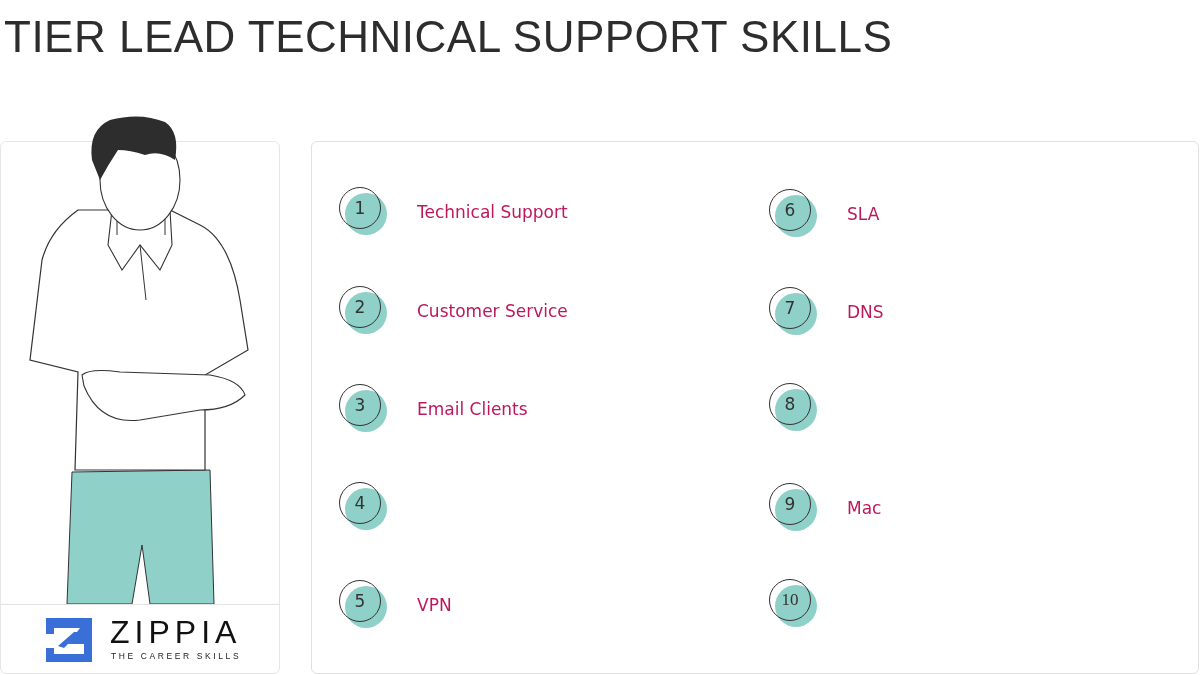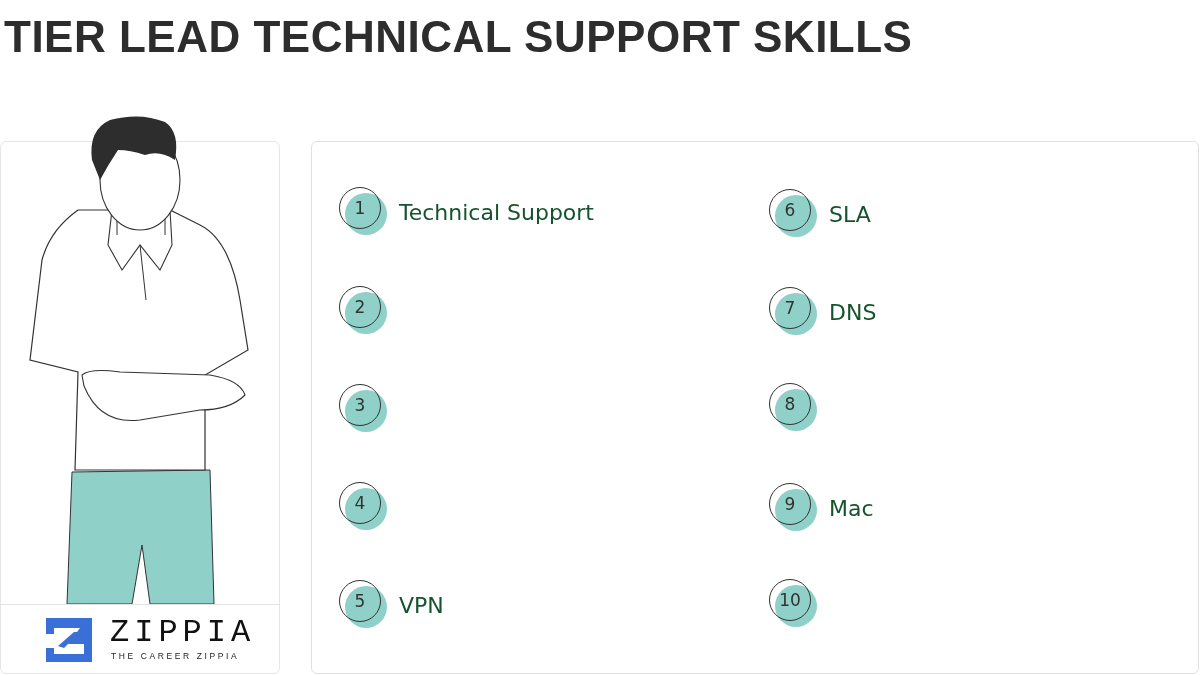--- a/index.html
+++ b/index.html
@@ -1,29 +1,29 @@
 <!DOCTYPE html>
 <html><head>
 <meta charset="utf-8">
 <style>
   html, body { margin:0; padding:0; }
   body { width:1200px; height:675px; background:#ffffff; position:relative; overflow:hidden; font-family:"DejaVu Sans", sans-serif; color:#333; }
-  .title { position:absolute; left:4px; top:12px; font-family:"Liberation Sans", sans-serif; font-weight:bold; font-size:44px; letter-spacing:0.5px; color:#2d2d2d; margin:0; }
+  .title { position:absolute; left:4px; top:12px; font-family:"Liberation Sans", sans-serif; font-weight:normal; font-size:44px; letter-spacing:0.5px; color:#2d2d2d; margin:0; }
   .left-card { position:absolute; left:0; top:141px; width:280px; height:533px; border:1px solid #e6e6e6; border-radius:6px; background:#fff; box-sizing:border-box; }
   .figure { position:absolute; left:0; top:110px; width:280px; height:495px; }
   .logo-bar { position:absolute; left:0; top:604px; width:280px; height:70px; border-top:1px solid #e3e3e3; }
   .logo-mark { position:absolute; left:46px; top:618px; width:46px; height:44px; }
-  .logo-text { position:absolute; left:110px; top:614px; font-family:Liberation Mono, monospace; font-size:32px; letter-spacing:5px; color:#111; }
+  .logo-text { position:absolute; left:110px; top:614px; font-family:Liberation Sans, sans-serif; font-size:32px; letter-spacing:5px; color:#111; }
   .logo-tag { position:absolute; left:111px; top:651px; font-family:"Liberation Sans", sans-serif; font-size:8.5px; letter-spacing:2.6px; color:#222; }
   .panel { position:absolute; left:311px; top:141px; width:888px; height:533px; border:1px solid #e0e0e0; border-radius:6px; background:#fff; box-sizing:border-box; }
   .skill { position:absolute; display:flex; align-items:center; }
   .badge { position:relative; width:50px; height:50px; }
   .badge .blob { position:absolute; left:6px; top:6px; width:42px; height:42px; border-radius:50%; background:#8fd0c8; }
   .badge .ring { position:absolute; left:0; top:0; width:42px; height:42px; border-radius:50%; border:1.3px solid #333; box-sizing:border-box; display:flex; align-items:center; justify-content:center; font-size:17px; color:#333; }
-  .skill-label { margin-left:10px; font-size:22px; color:#14532d; white-space:nowrap; }
+  .skill-label { margin-left:28px; font-size:17px; color:#be185d; white-space:nowrap; }
 </style>
 </head>
 <body>
 
 <h1 class="title">TIER LEAD TECHNICAL SUPPORT SKILLS</h1>
 
 <div class="left-card"></div>
 
 <svg class="figure" viewBox="0 110 280 495" width="280" height="495">
 
@@ -42,42 +42,44 @@
 
   <path d="M92 160 Q88 130 110 120 Q140 112 165 122 Q180 132 175 160 Q160 150 145 155 Q130 150 118 150 Q108 165 100 180 Z" fill="#2d2d2d"></path>
 </svg>
 
 <div class="logo-bar"></div>
 <svg class="logo-mark" viewBox="0 0 46 44">
   <path d="M0 0 H46 V44 H0 V30 H8 V36 H38 V26 H22 L34 10 H8 V16 H0 Z" fill="#3b6fd8"></path>
   <path d="M12 28 L28 14 H34 L18 30 Z" fill="#3b6fd8"></path>
 </svg>
 <div class="logo-text">ZIPPIA</div>
-<div class="logo-tag">THE CAREER ZIPPIA</div>
+<div class="logo-tag">THE CAREER SKILLS</div>
 
 <div class="panel"></div>
 
 <div class="skill" style="left:339px;top:187px;">
   <div class="badge">
       <div class="blob"></div>
       <div class="ring">1</div>
     </div>
   <span class="skill-label">Technical Support</span>
 </div>
 <div class="skill" style="left:339px;top:286px;">
   <div class="badge">
       <div class="blob"></div>
       <div class="ring">2</div>
     </div>
+  <span class="skill-label">Customer Service</span>
 </div>
 <div class="skill" style="left:339px;top:384px;">
   <div class="badge">
       <div class="blob"></div>
       <div class="ring">3</div>
     </div>
+  <span class="skill-label">Email Clients</span>
 </div>
 <div class="skill" style="left:339px;top:482px;">
   <div class="badge">
       <div class="blob"></div>
       <div class="ring">4</div>
     </div>
 </div>
 <div class="skill" style="left:339px;top:580px;">
   <div class="badge">
       <div class="blob"></div>
@@ -106,18 +108,18 @@
       <div class="ring">8</div>
     </div>
 </div>
 <div class="skill" style="left:769px;top:483px;">
   <div class="badge">
       <div class="blob"></div>
       <div class="ring">9</div>
     </div>
   <span class="skill-label">Mac</span>
 </div>
-<div class="skill" style="left:769px;top:579px;">
+<div class="skill" style="left:769px;top:579px;font-family:Liberation Serif, serif;">
   <div class="badge">
       <div class="blob"></div>
       <div class="ring">10</div>
     </div>
 </div>
 
 </body></html>

